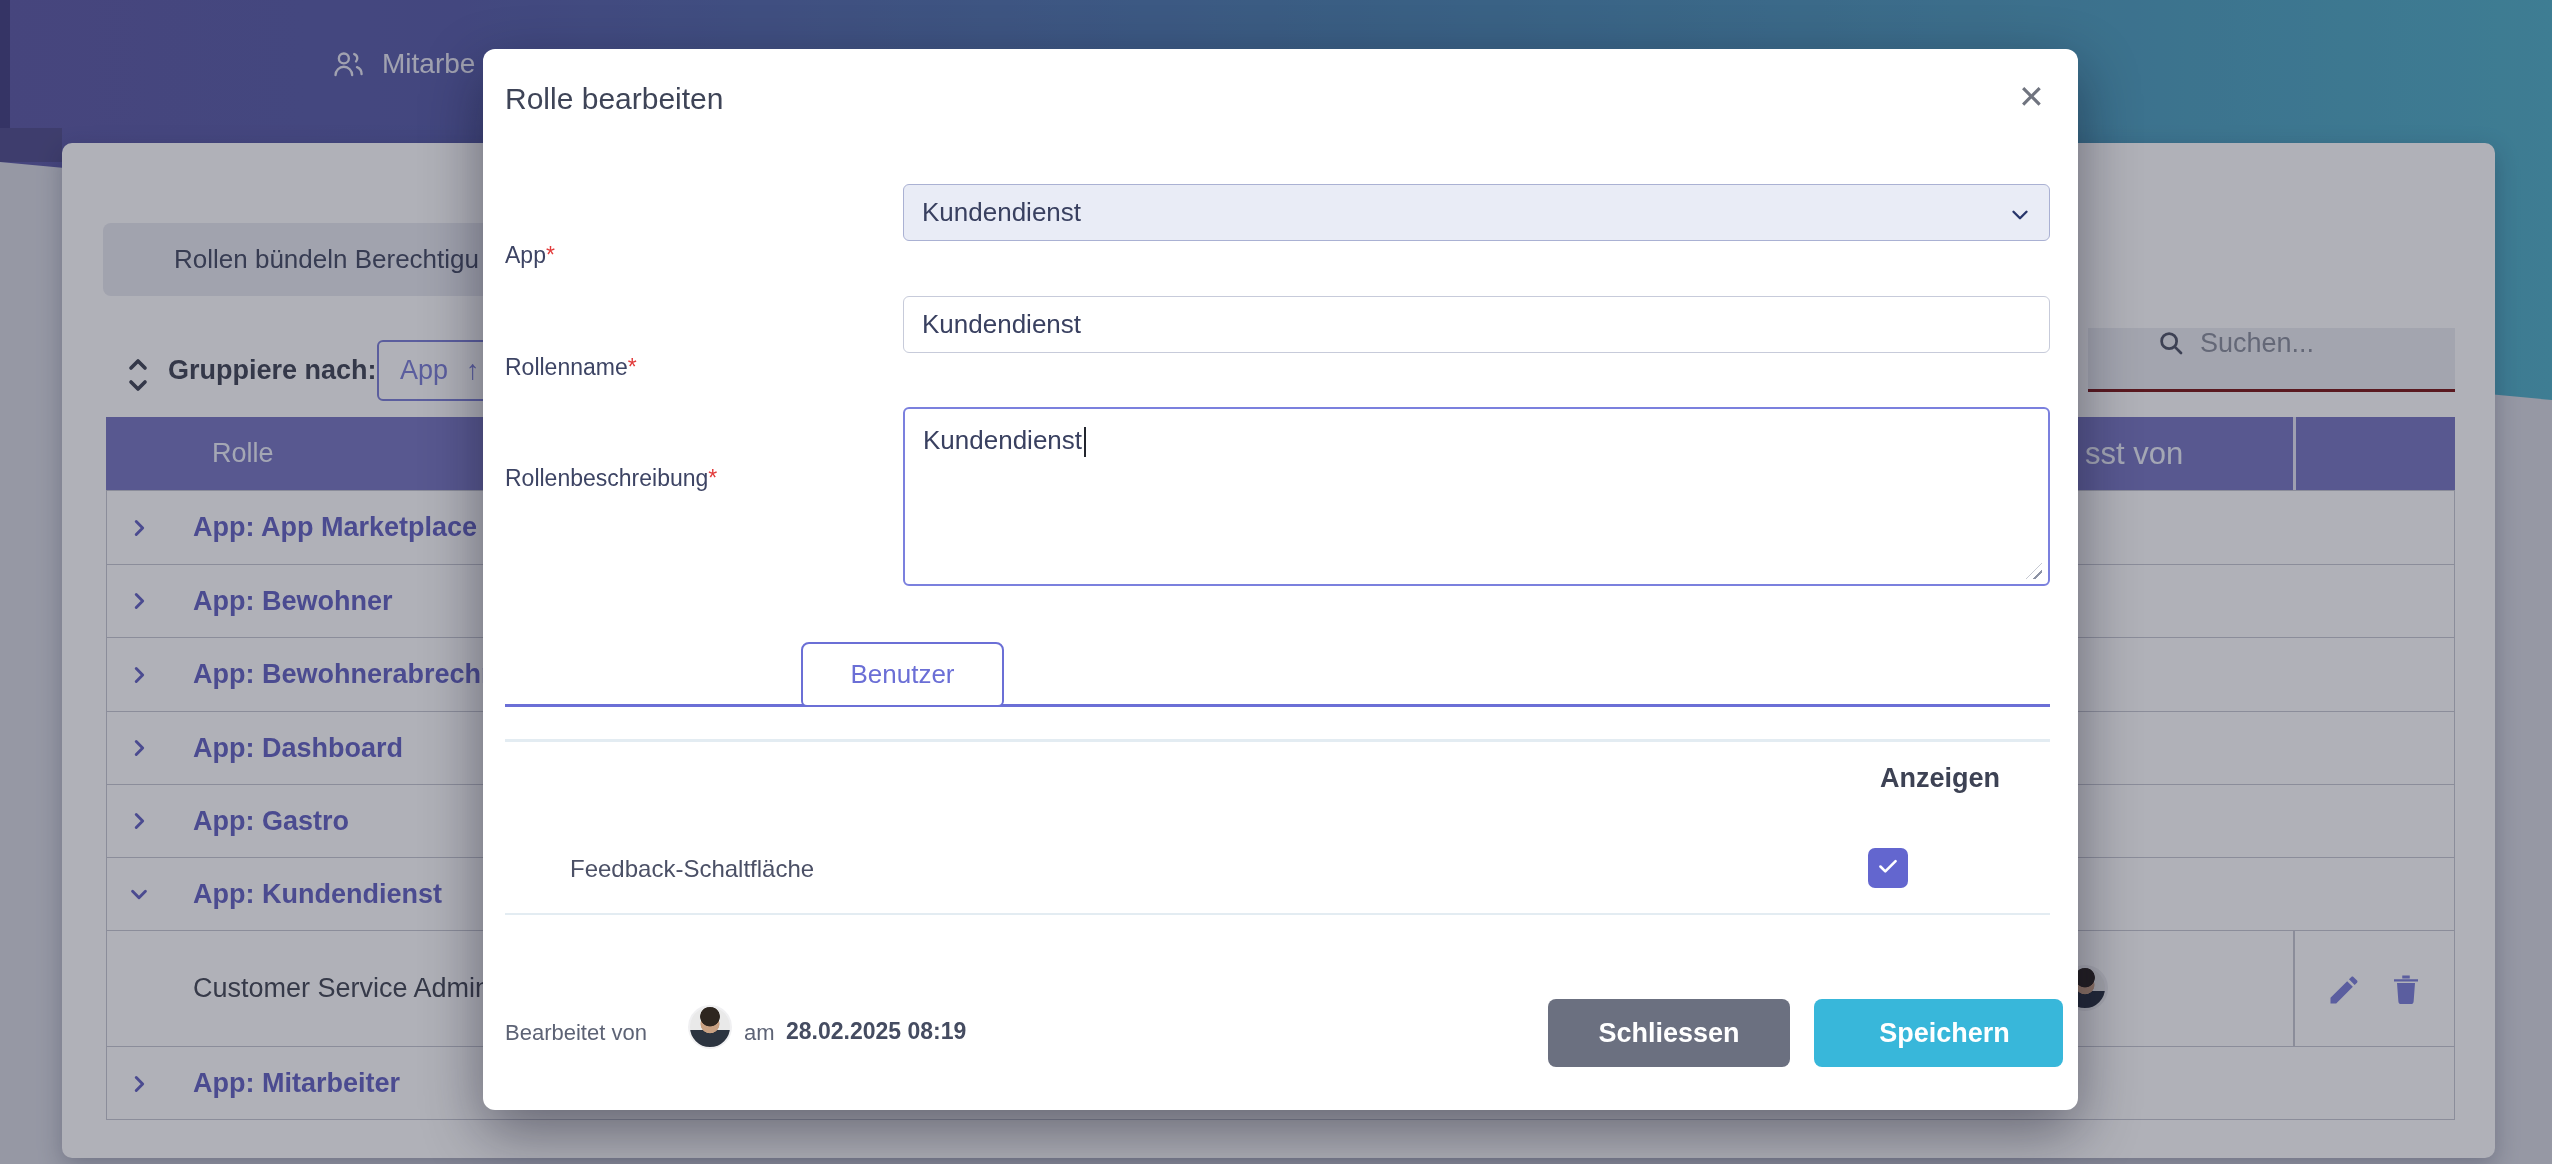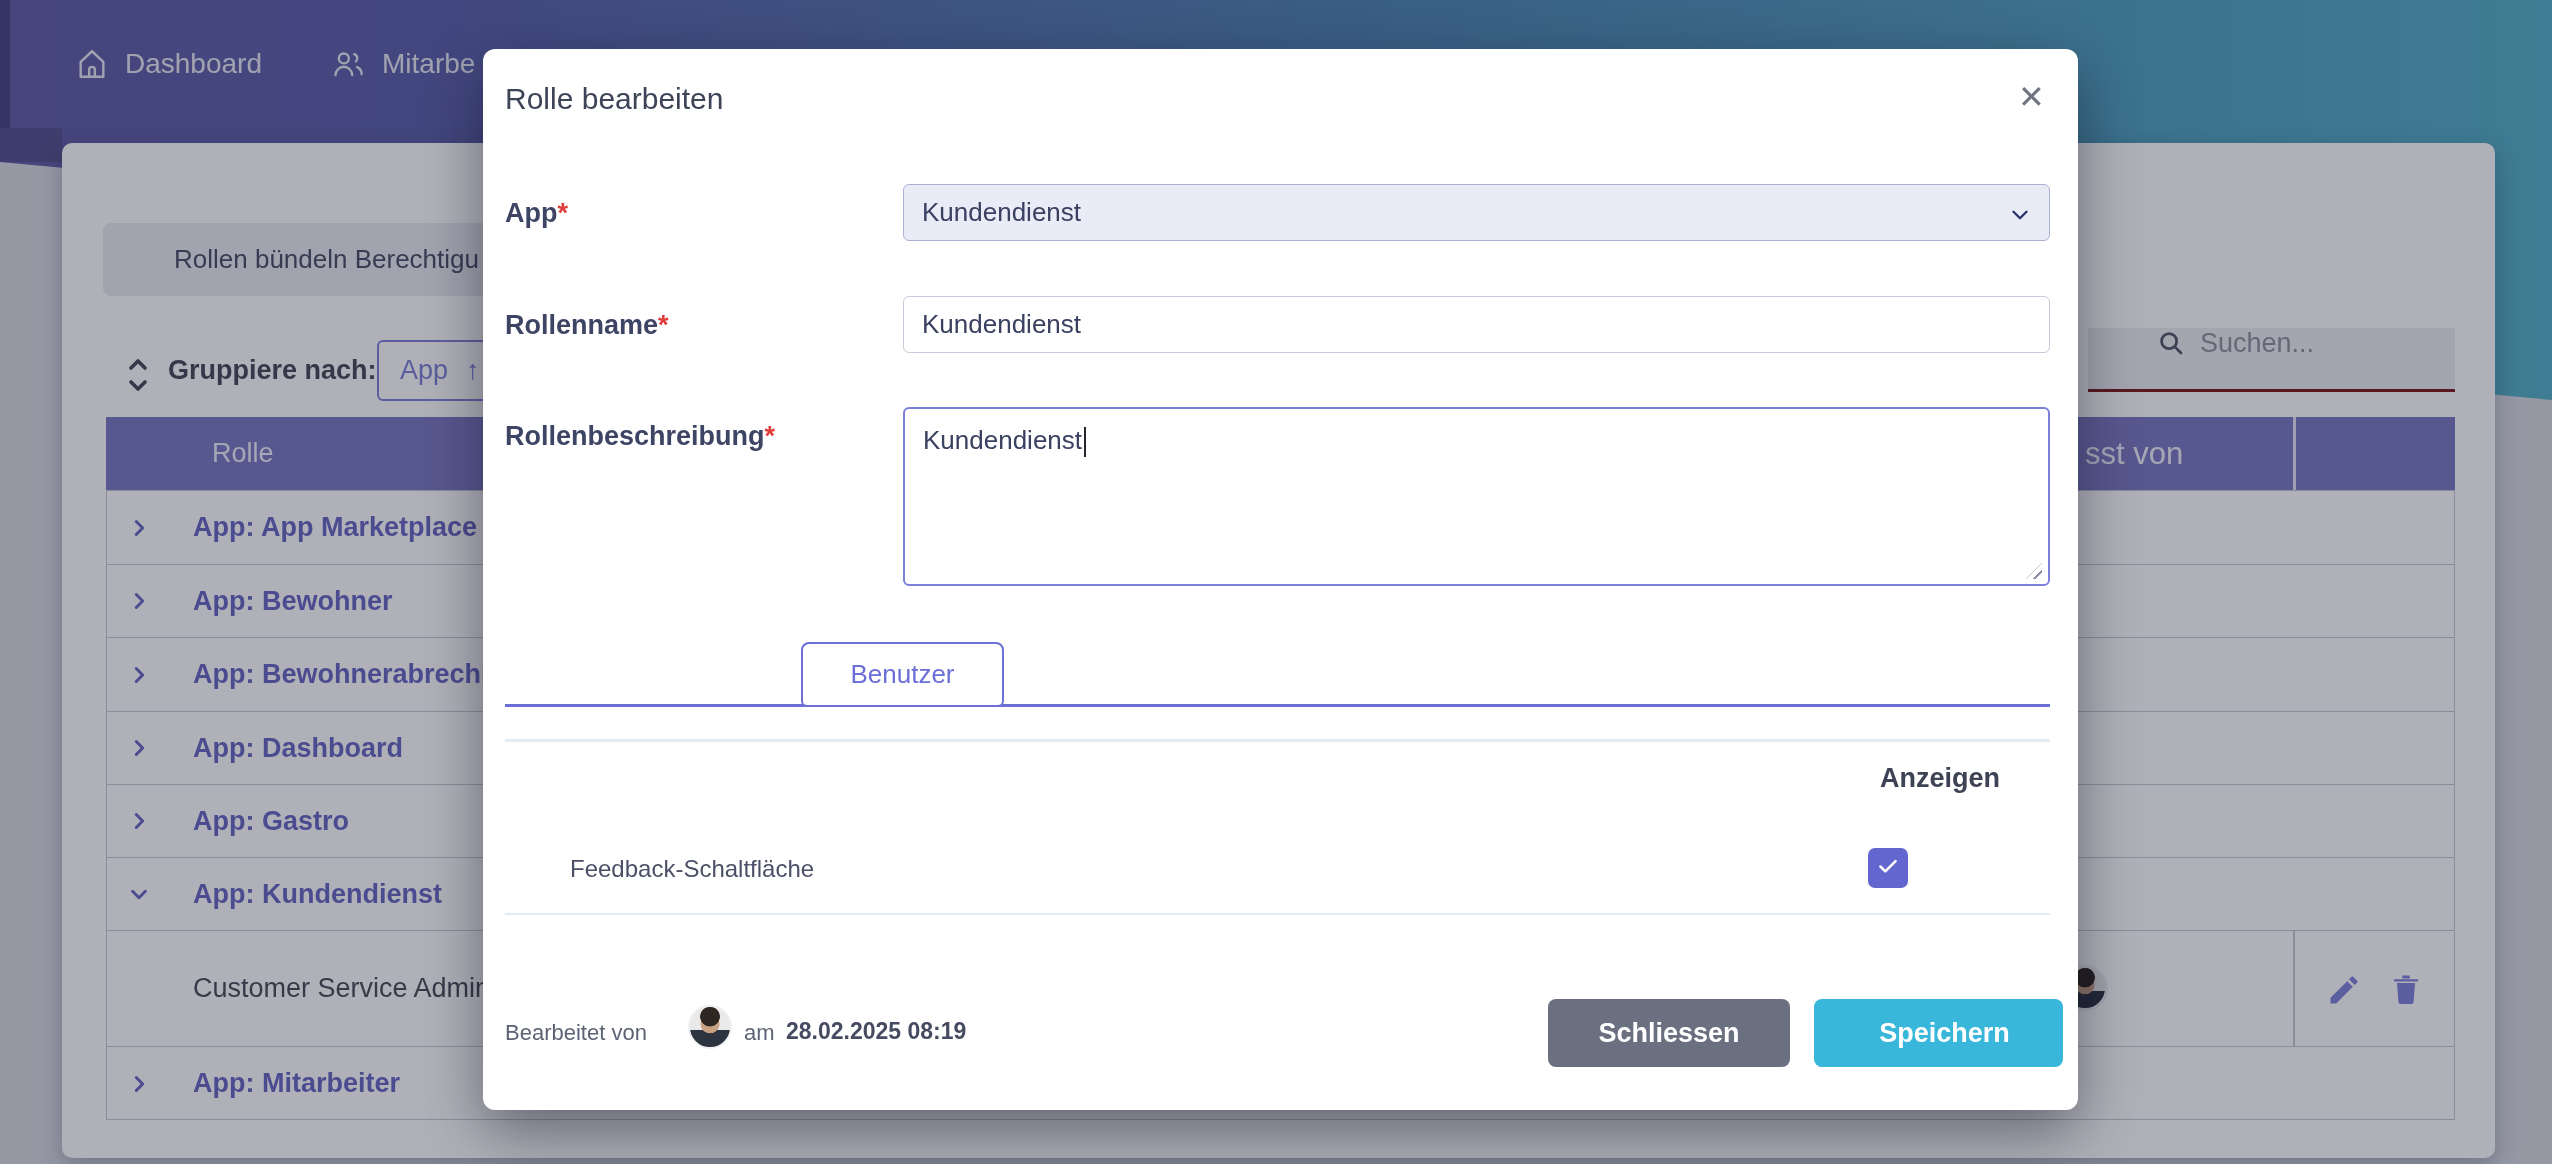--- a/index.html
+++ b/index.html
@@ -58,21 +58,21 @@
   .trash-icon{left:2388px;top:970px;}
 
   
   .backdrop{position:absolute;inset:0;background:rgba(16,19,38,.33);z-index:40;}
 
   
   .modal{position:absolute;left:483px;top:49px;width:1595px;height:1061px;background:#ffffff;
          border-radius:12px;z-index:50;box-shadow:0 22px 60px rgba(10,12,30,.45);}
   .m-title{position:absolute;left:505px;top:82px;font-size:30px;font-weight:500;color:#3e4457;z-index:51;}
   .m-close{position:absolute;left:2018px;top:78px;font-size:32px;color:#70747f;z-index:51;cursor:pointer;}
-  .f-label{position:absolute;font-size:27px;font-weight:700;color:#3d4464;z-index:51;}
+  .f-label{position:absolute;font-size:23px;font-weight:400;color:#3d4464;z-index:51;margin-top:44px;}
   .f-label .req{color:#e23b3b;}
   .lab-app{left:505px;top:198px;} .lab-name{left:505px;top:310px;} .lab-desc{left:505px;top:421px;}
   .sel{position:absolute;left:903px;top:184px;width:1147px;height:57px;background:#e9ecf6;
        border:1px solid #aab1d3;border-radius:6px;z-index:51;display:flex;align-items:center;
        padding:0 40px 0 18px;font-size:26px;color:#394060;cursor:pointer;}
   .sel .chev-dn{position:absolute;right:16px;top:17px;}
   .inp{position:absolute;left:903px;top:296px;width:1147px;height:57px;background:#fff;
        border:1px solid #c7cbda;border-radius:6px;z-index:51;display:flex;align-items:center;
        padding:0 18px;font-size:26px;color:#394060;}
   .txa{position:absolute;left:903px;top:407px;width:1147px;height:179px;background:#fff;
@@ -103,29 +103,20 @@
   .btn-close{left:1548px;width:242px;background:#6b7080;}
   .btn-save{left:1814px;width:249px;background:#38b7da;padding-left:12px;}
 </style>
 </head>
 <body>
 
 <div class="stage">
 
   <div class="nav">
     <div class="nav-strip"></div>
-    <div class="nav-item nav-dash">
-      <span>
-        <svg width="34" height="34" viewBox="0 0 24 24" fill="none" stroke="#e9e9f4" stroke-width="1.7" stroke-linecap="round" stroke-linejoin="round">
-          <path d="M4 10.5 12 3l8 7.5V21H4z"></path>
-            <path d="M10 21v-5a2 2 0 0 1 4 0v5"></path>
-        </svg>
-      </span>
-      <span>Dashboard</span>
-    </div>
     <div class="nav-item nav-mit">
       <span>
         <svg width="36" height="34" viewBox="0 0 26 24" fill="none" stroke="#e9e9f4" stroke-width="1.7" stroke-linecap="round" stroke-linejoin="round">
           <circle cx="10" cy="8" r="3.6"></circle>
             <path d="M4 20c0-3.3 2.7-6 6-6s6 2.7 6 6"></path>
           <path d="M17.5 4.8c1.3.4 2.2 1.6 2.2 3.1 0 .9-.3 1.7-.9 2.3"></path>
             <path d="M19.5 14.3c2 .8 3.3 2.6 3.3 4.9"></path>
         </svg>
       </span>
       <span>Mitarbe</span>

